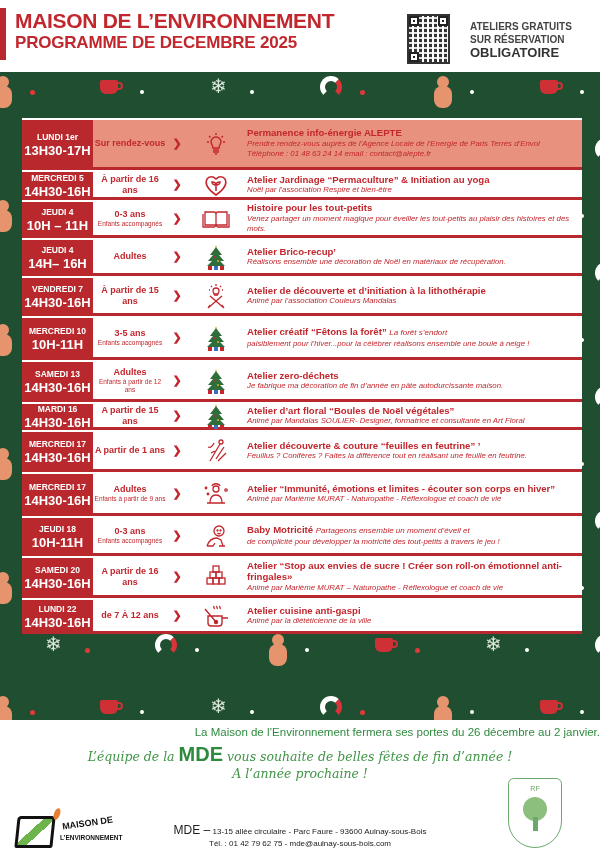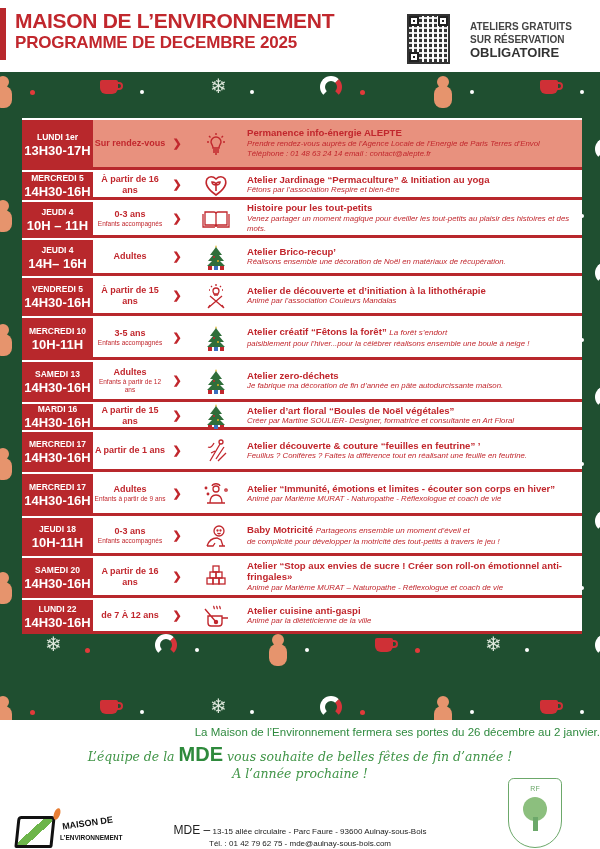--- a/index.html
+++ b/index.html
@@ -347,21 +347,21 @@
     </div>
     <div class="arrow">❯</div>
     <div class="icon">
         <svg viewBox="0 0 28 28" fill="none" stroke="#c1272d" stroke-width="1.6">
           <path d="M14 24C4 17 3 12 5 8c2-3 6-3 9 0 3-3 7-3 9 0 2 4 1 9-9 16z"></path>
           <path d="M14 20v-7M14 14c-3 0-4-2-4-3 2 0 4 1 4 3zM14 14c3 0 4-2 4-3-2 0-4 1-4 3z"></path>
         </svg>
       </div>
     <div class="desc">
       <div class="title"><span>Atelier Jardinage “Permaculture” &amp; Initiation au yoga</span></div>
-      <div class="text">Fêtons par l’association Respire et bien-être</div>
+      <div class="text">Noël par l’association Respire et bien-être</div>
     </div>
     </div>
     <div class="row" style="height: 38px;">
     <div class="date">
       <div class="day">JEUDI 4</div>
       <div class="hr">10H – 11H</div>
     </div>
     <div class="age">
       <div>0-3 ans</div>
       <div class="sub">Enfants accompagnés</div>
@@ -399,21 +399,21 @@
           <rect x="18" y="23" width="4" height="4" fill="#c1272d"></rect>
         </svg>
       </div>
     <div class="desc">
       <div class="title"><span>Atelier Brico-recup’</span></div>
       <div class="text">Réalisons ensemble une décoration de Noël en matériaux de récupération.</div>
     </div>
     </div>
     <div class="row" style="height: 40px;">
     <div class="date">
-      <div class="day">VENDREDI 5</div>
+      <div class="day">VENDREDI 7</div>
       <div class="hr">14H30-16H</div>
     </div>
     <div class="age">
       <div>À partir de 15 ans</div>
 
     </div>
     <div class="arrow">❯</div>
     <div class="icon">
         <svg viewBox="0 0 28 28" fill="none" stroke="#c1272d" stroke-width="1.3">
           <path d="M11 9a3 3 0 1 1 6 0c0 1.5-1 2-1 3h-4c0-1-1-1.5-1-3z"></path>
@@ -493,21 +493,21 @@
           <polygon points="14,4 8,12 11,12 6,18 10,18 5,23 23,23 18,18 22,18 17,12 20,12" fill="#2f6e3a"></polygon>
           <circle cx="12" cy="14" r="1" fill="#c1272d"></circle>
           <circle cx="16" cy="18" r="1" fill="#e0b020"></circle>
           <rect x="6" y="23" width="4" height="4" fill="#c1272d"></rect>
           <rect x="12" y="23" width="4" height="4" fill="#3a6fbf"></rect>
           <rect x="18" y="23" width="4" height="4" fill="#c1272d"></rect>
         </svg>
       </div>
     <div class="desc">
       <div class="title"><span>Atelier d’art floral “Boules de Noël végétales”</span></div>
-      <div class="text">Créer par Martine SOULIER- Designer, formatrice et consultante en Art Floral</div>
+      <div class="text">Animé par Mandalas SOULIER- Designer, formatrice et consultante en Art Floral</div>
     </div>
     </div>
     <div class="row" style="height: 42px;">
     <div class="date">
       <div class="day">MERCREDI 17</div>
       <div class="hr">14H30-16H</div>
     </div>
     <div class="age">
       <div>A partir de 1 ans</div>
 

